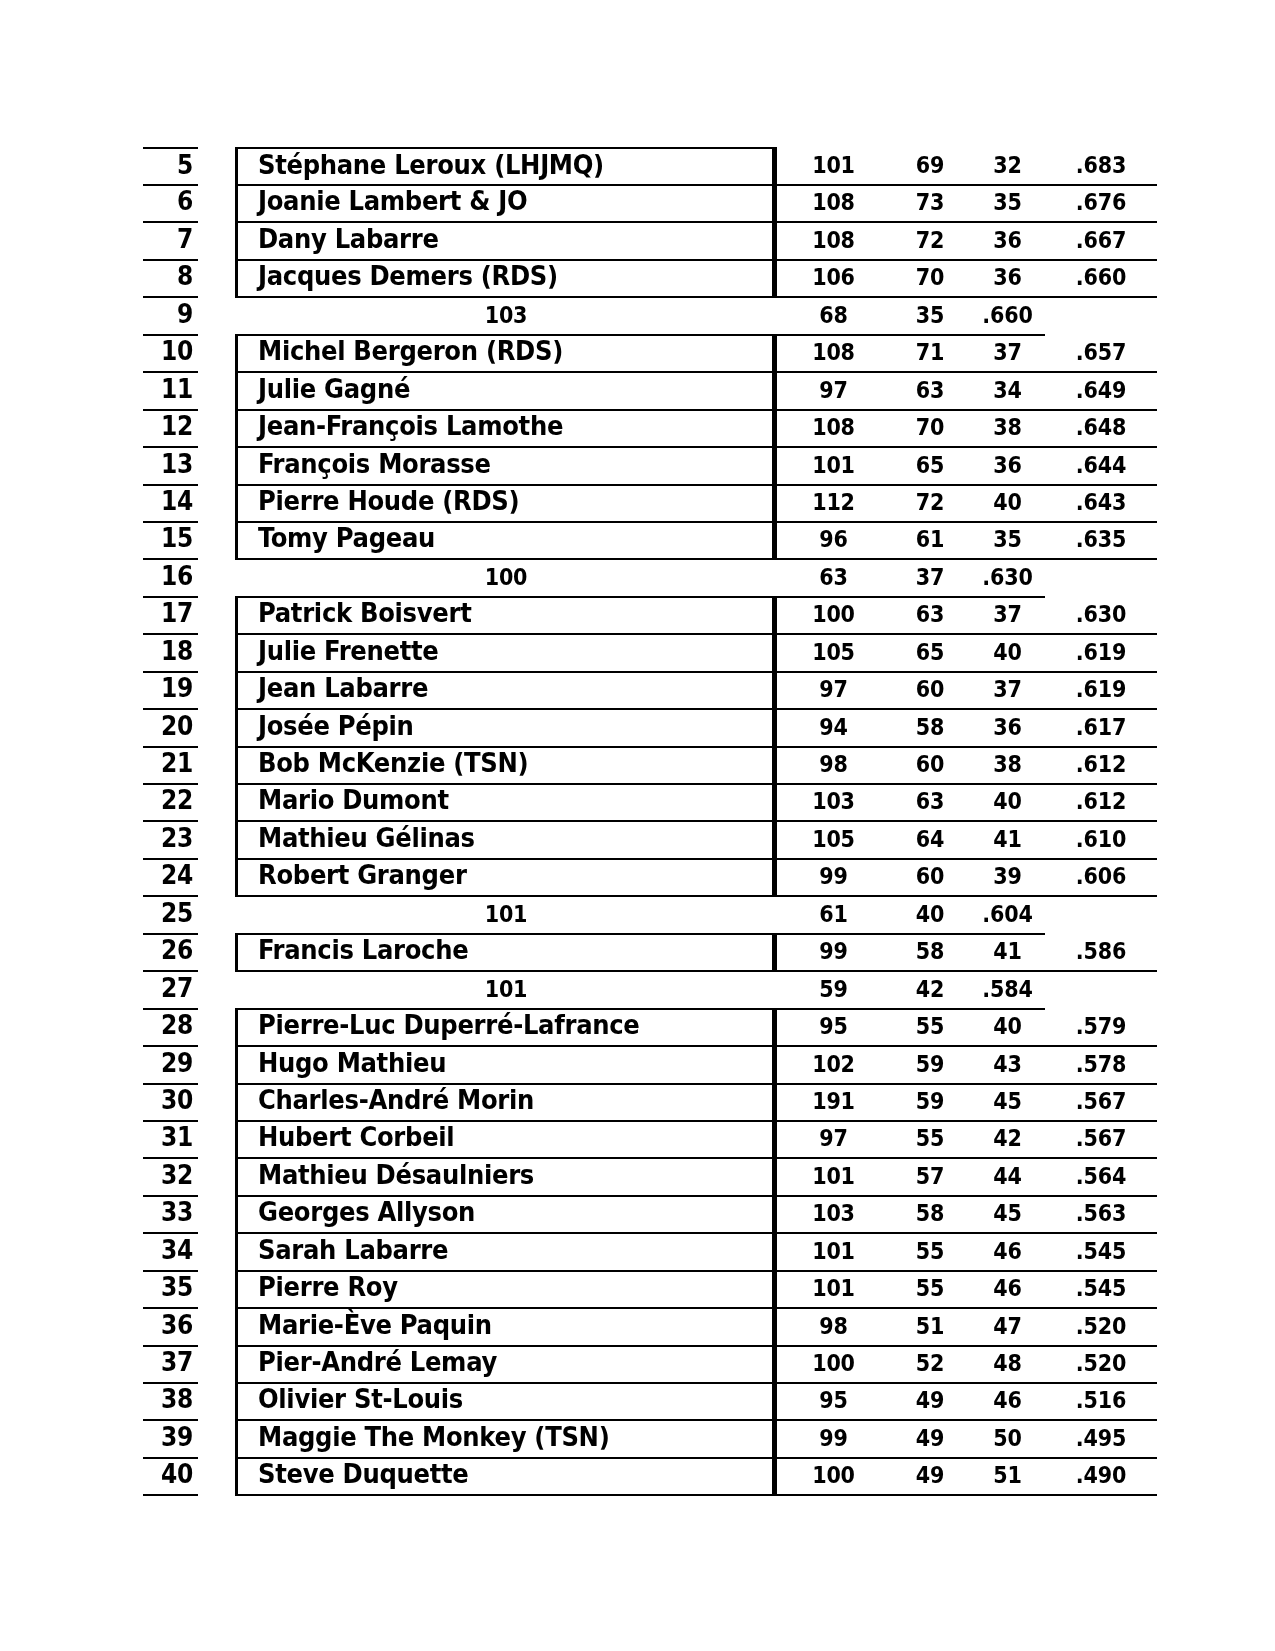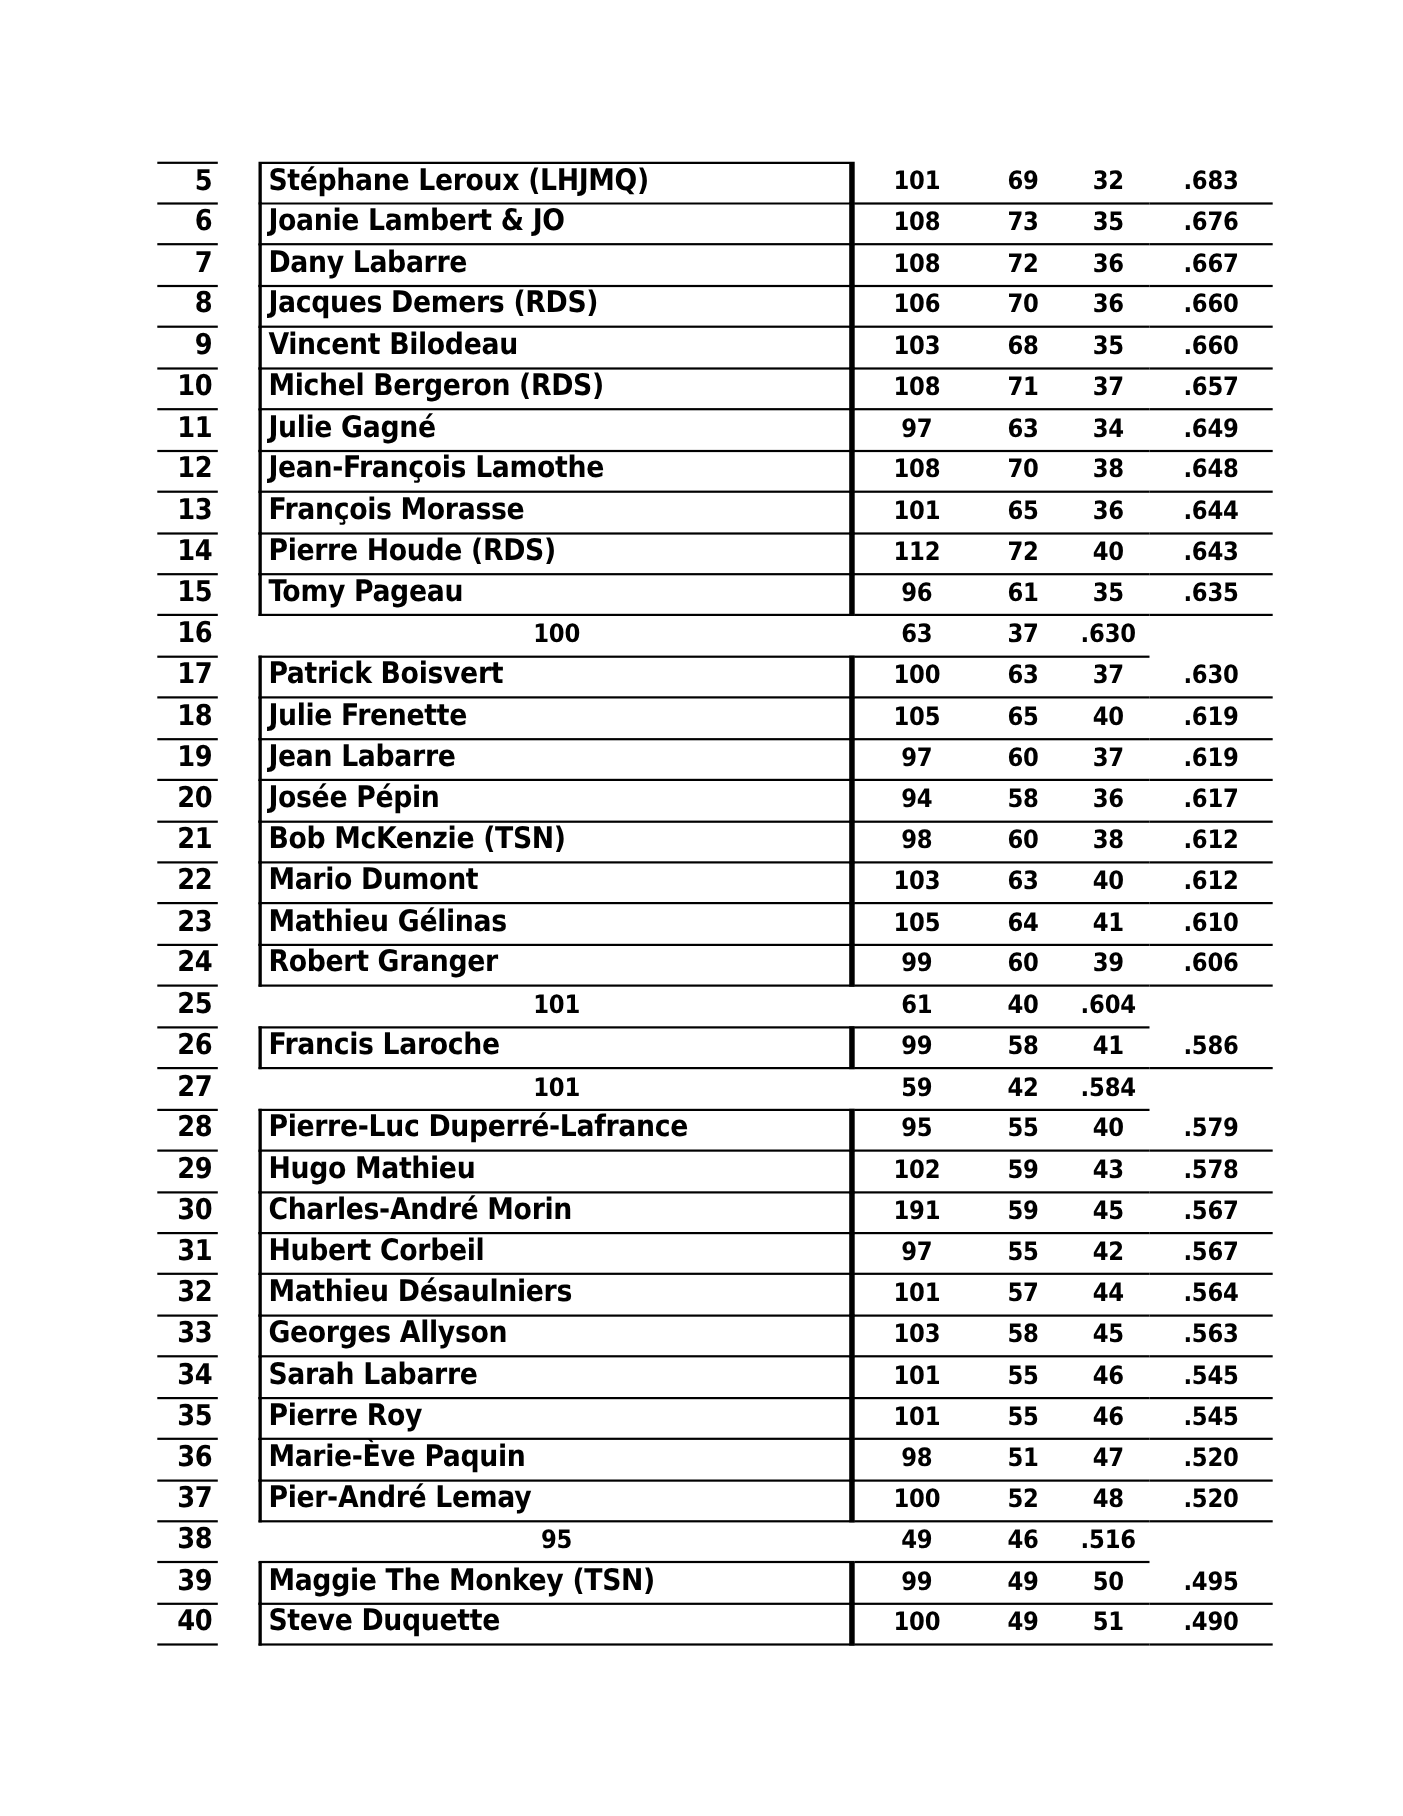--- a/index.html
+++ b/index.html
@@ -37,21 +37,21 @@
   .row.first .rank { border-top:2px solid #000; line-height:32px; }
   .gap { background:transparent; }
   .name {
     border-left:3px solid #000;
     border-right:5px solid #000;
     border-bottom:2px solid #000;
     font-weight:bold;
     font-size:27px;
     font-stretch:condensed;
     letter-spacing:-0.3px;
-    padding-left:6px;
+    padding-left:20px;
     line-height:34px;
     white-space:nowrap;
     overflow:hidden;
   }
   .row.first .name { border-top:2px solid #000; line-height:32px; }
   .num {
     border-bottom:2px solid #000;
     font-weight:bold;
     font-size:23px;
     font-stretch:condensed;
@@ -102,21 +102,20 @@
     <div class="cell name">Jacques Demers (RDS)</div>
     <div class="cell num">106</div>
     <div class="cell num">70</div>
     <div class="cell num">36</div>
     <div class="cell num">.660</div>
   </div>
 
   <div class="row">
     <div class="cell rank">9</div>
     <div class="cell gap"></div>
-    <div class="cell name">Vincent Bilodeau</div>
     <div class="cell num">103</div>
     <div class="cell num">68</div>
     <div class="cell num">35</div>
     <div class="cell num">.660</div>
   </div>
 
   <div class="row">
     <div class="cell rank">10</div>
     <div class="cell gap"></div>
     <div class="cell name">Michel Bergeron (RDS)</div>
@@ -389,20 +388,21 @@
     <div class="cell name">Pier-André Lemay</div>
     <div class="cell num">100</div>
     <div class="cell num">52</div>
     <div class="cell num">48</div>
     <div class="cell num">.520</div>
   </div>
 
   <div class="row">
     <div class="cell rank">38</div>
     <div class="cell gap"></div>
+    <div class="cell name">Olivier St-Louis</div>
     <div class="cell num">95</div>
     <div class="cell num">49</div>
     <div class="cell num">46</div>
     <div class="cell num">.516</div>
   </div>
 
   <div class="row">
     <div class="cell rank">39</div>
     <div class="cell gap"></div>
     <div class="cell name">Maggie The Monkey (TSN)</div>

